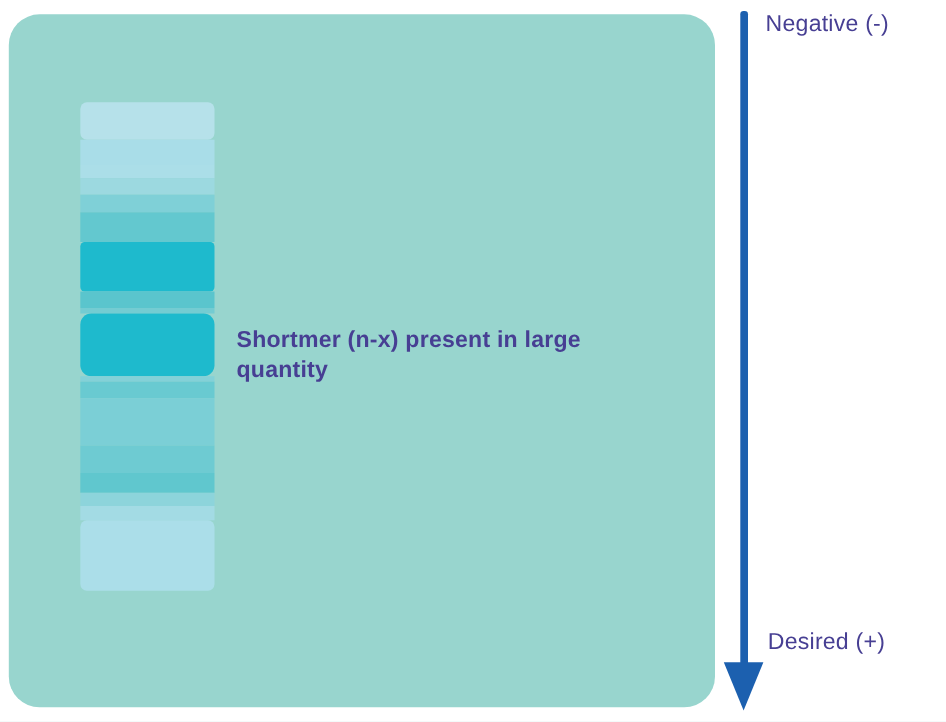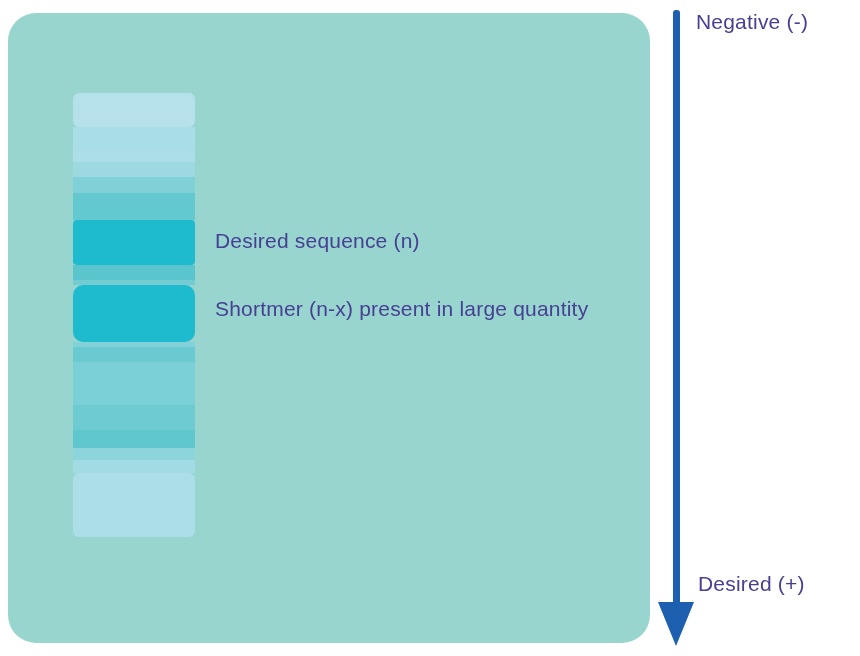--- a/index.html
+++ b/index.html
@@ -28,21 +28,21 @@
     left: 0; width: 100%;
   }
   .label {
     position: absolute;
     color: var(--text-color, #473f93);
     font-size: 21px;
     line-height: 28px;
     letter-spacing: 0.2px;
   }
   .label-desired  { left: 215px; top: 227px; width: 420px; }
-  .label-shortmer { left: 215px; top: 295px; width: 400px; }
+  .label-shortmer { left: 215px; top: 295px; width: 400px; font-weight: bold; }
   .label-negative { left: 696px; top: 8px;   width: 160px; }
   .label-field    { left: 696px; top: 312px; width: 164px; }
   .label-positive { left: 698px; top: 570px; width: 160px; }
   .arrow-line {
     position: absolute;
     left: 673px; top: 10px;
     width: 7px; height: 596px;
     background: var(--arrow-color, #1c60af);
     border-radius: 3px;
   }
@@ -76,21 +76,20 @@
         <div class="band" style="top: 254px; height: 15px; background: rgb(105, 202, 209);"></div>
         <div class="band" style="top: 269px; height: 43px; background: rgb(123, 207, 214);"></div>
         <div class="band" style="top: 312px; height: 25px; background: rgb(110, 203, 210);"></div>
         <div class="band" style="top: 337px; height: 18px; background: rgb(96, 199, 206);"></div>
         <div class="band" style="top: 355px; height: 12px; background: rgb(141, 212, 219);"></div>
         <div class="band" style="top: 367px; height: 13px; background: rgb(163, 219, 228);"></div>
         <div class="band" style="top: 380px; height: 64px; background: rgb(171, 222, 233); border-radius: 6px;"></div>
       </div>
   </div>
 
-  <div class="label label-desired">Desired sequence (n)</div>
 
   <div class="label label-shortmer">Shortmer (n-x) present in large quantity</div>
 
   <div class="arrow-line"></div>
   <div class="arrow-head"></div>
 
   <div class="label label-negative">Negative (-)</div>
 
 
   <div class="label label-positive">Desired (+)</div>

